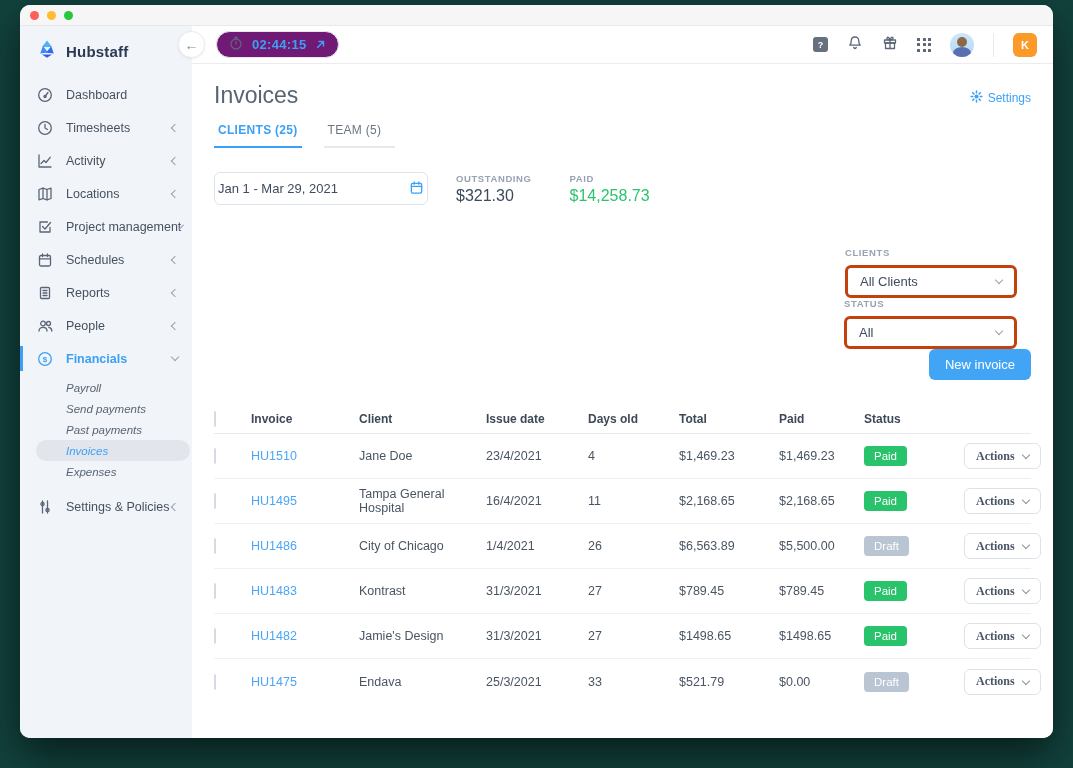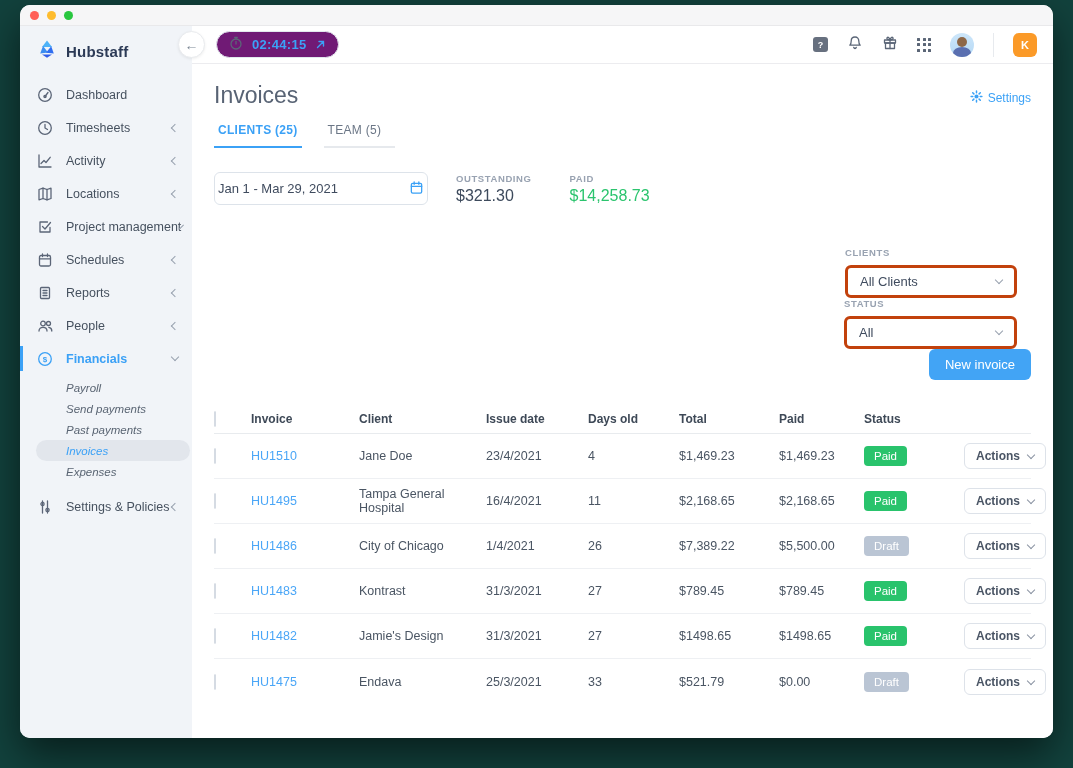--- a/index.html
+++ b/index.html
@@ -106,21 +106,21 @@
   .trow.body { height: 45px; font-size: 12.5px; color: #4a5563; border-bottom: 1px solid #eef0f3; }
   .trow.body:last-child { border-bottom: none; }
   .cb { width: 15px; height: 15px; border: 1px solid #d5dbe3; border-radius: 3px; background: #fff; cursor: pointer; }
   .inv-link { color: #4aa6f7; cursor: pointer; }
   .badge { display: inline-block; padding: 4px 10px; border-radius: 4px; font-size: 11.5px; color: #fff; }
   .badge-paid { background: #29c36c; }
   .badge-draft { background: #bac5d4; }
   .cell-actions { text-align: right; }
   .actions-btn { display: inline-flex; align-items: center; gap: 8px; height: 26px; padding: 0 11px;
     background: #fff; border: 1px solid #dde2e9; border-radius: 6px; font-size: 12px; font-weight: 600;
-    color: #4a5565; cursor: pointer; font-family: Liberation Sans, sans-serif; }
+    color: #4a5565; cursor: pointer; font-family: Liberation Serif, serif; }
   .actions-btn .chev { border-color: #8a93a2; margin-top: -2px; }
 </style>
 </head>
 <body>
 
 <div class="window">
 
   <div class="titlebar">
     <span class="tl red"></span>
     <span class="tl yellow"></span>
@@ -425,21 +425,21 @@
       </button>
     </span>
   </div>
 
   <div class="trow body">
     <span><span class="cb"></span></span>
     <span class="inv-link">HU1486</span>
     <span>City of Chicago</span>
     <span>1/4/2021</span>
     <span>26</span>
-    <span>$7,389.22</span>
+    <span>$6,563.89</span>
     <span>$5,500.00</span>
     <span><span class="badge badge-draft">Draft</span></span>
     <span class="cell-actions">
       <button class="actions-btn">
         <span>Actions</span>
         <span class="chev down"></span>
       </button>
     </span>
   </div>
 

